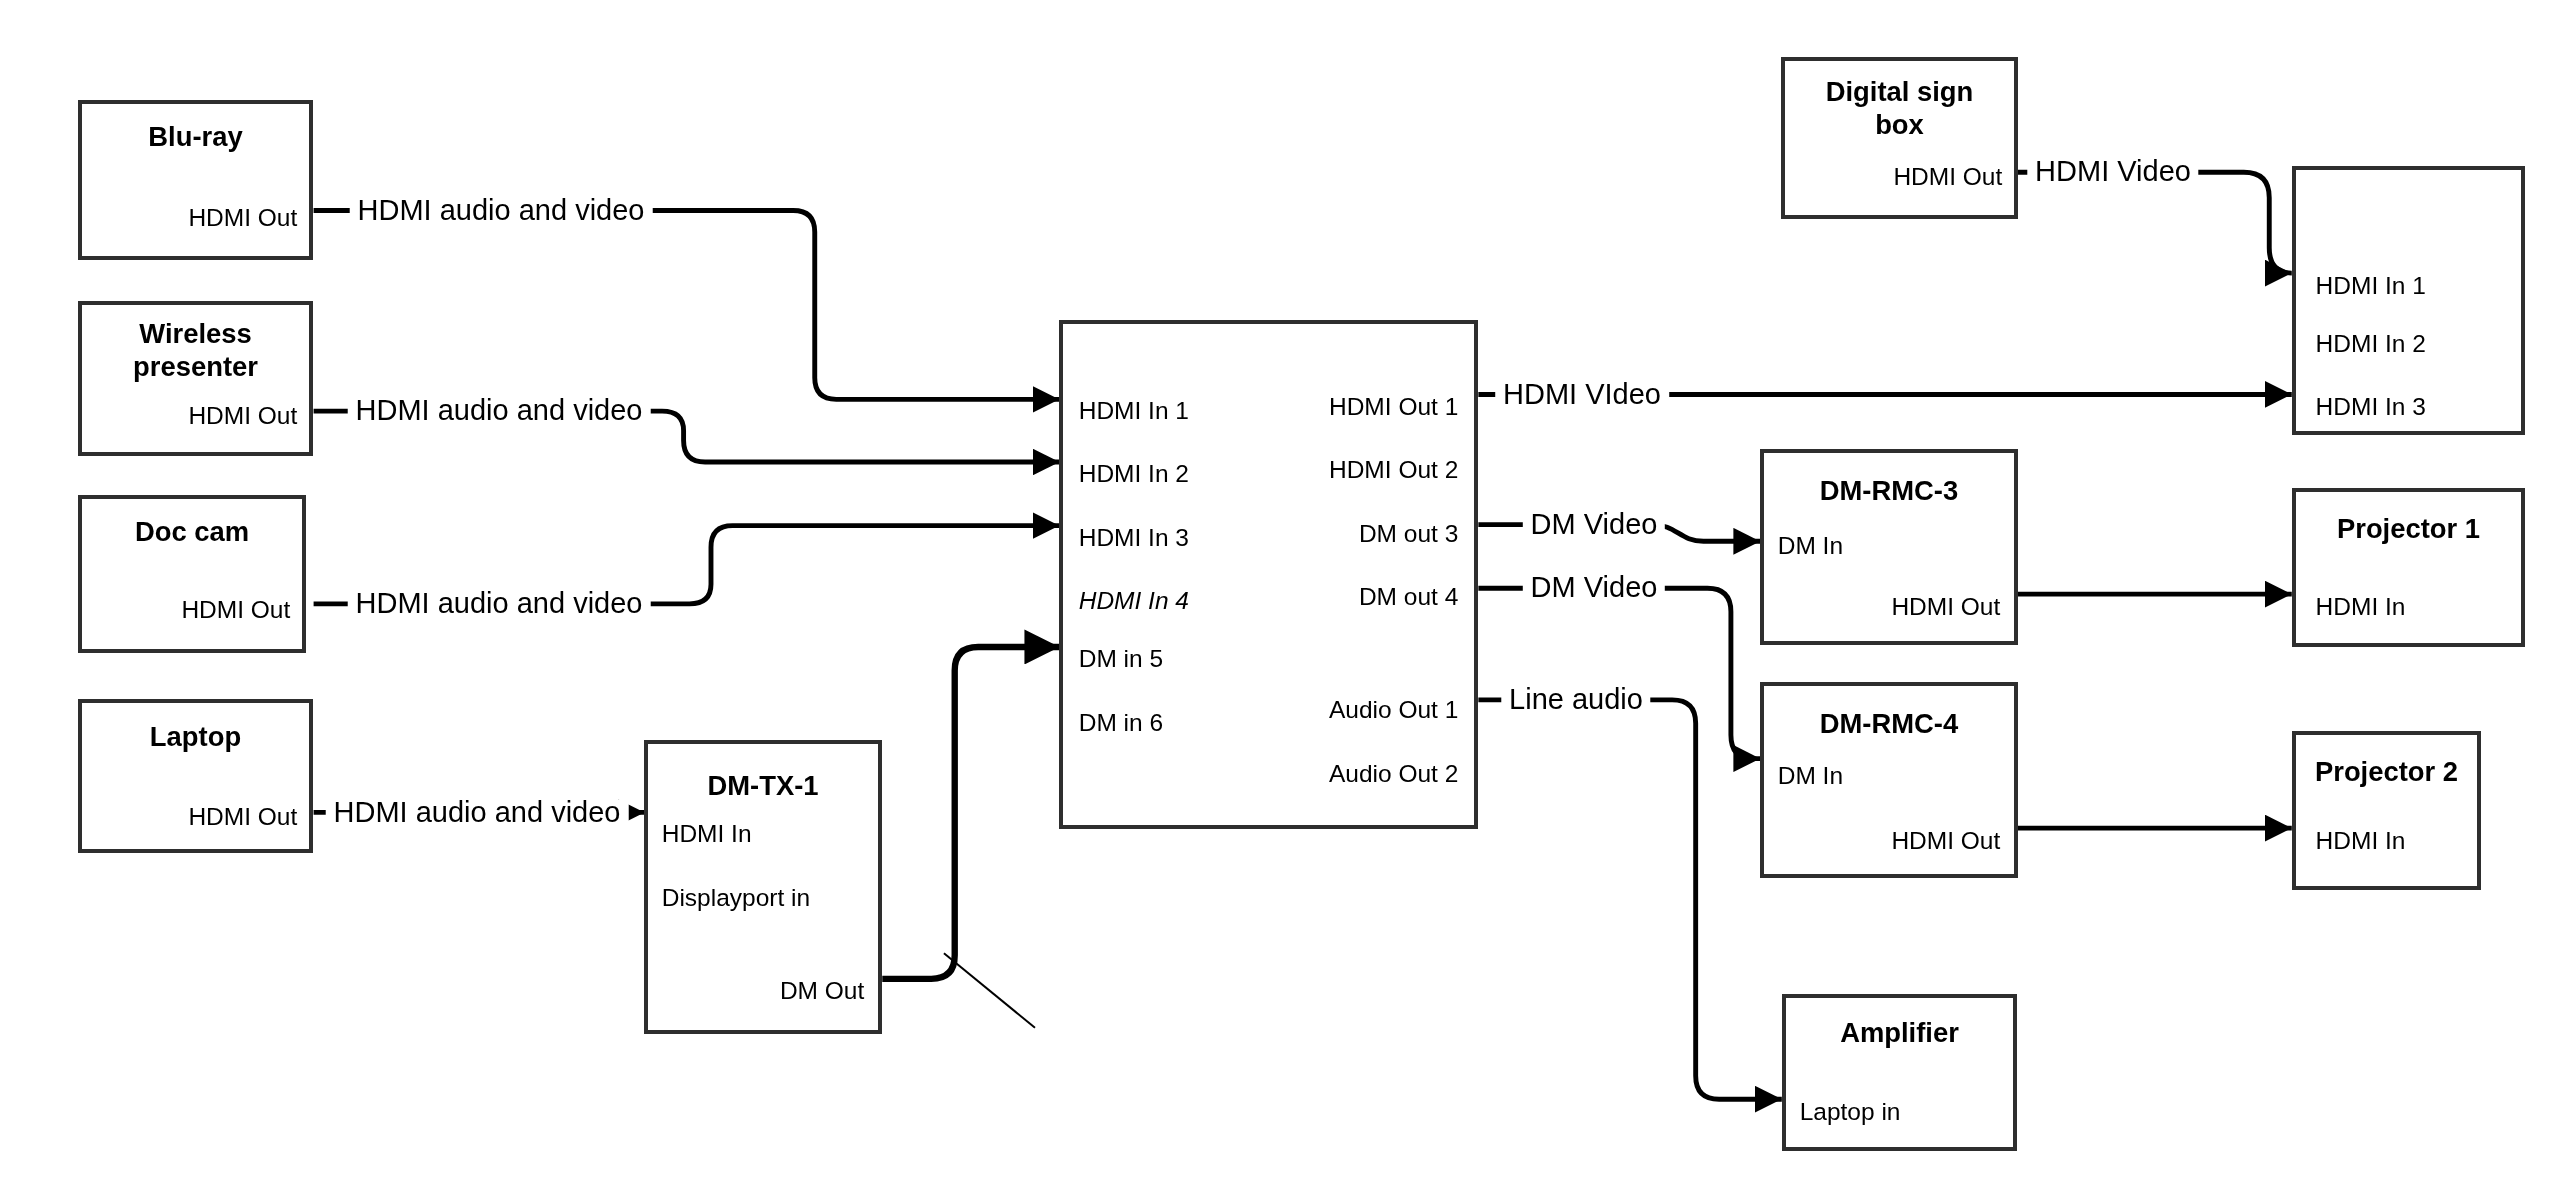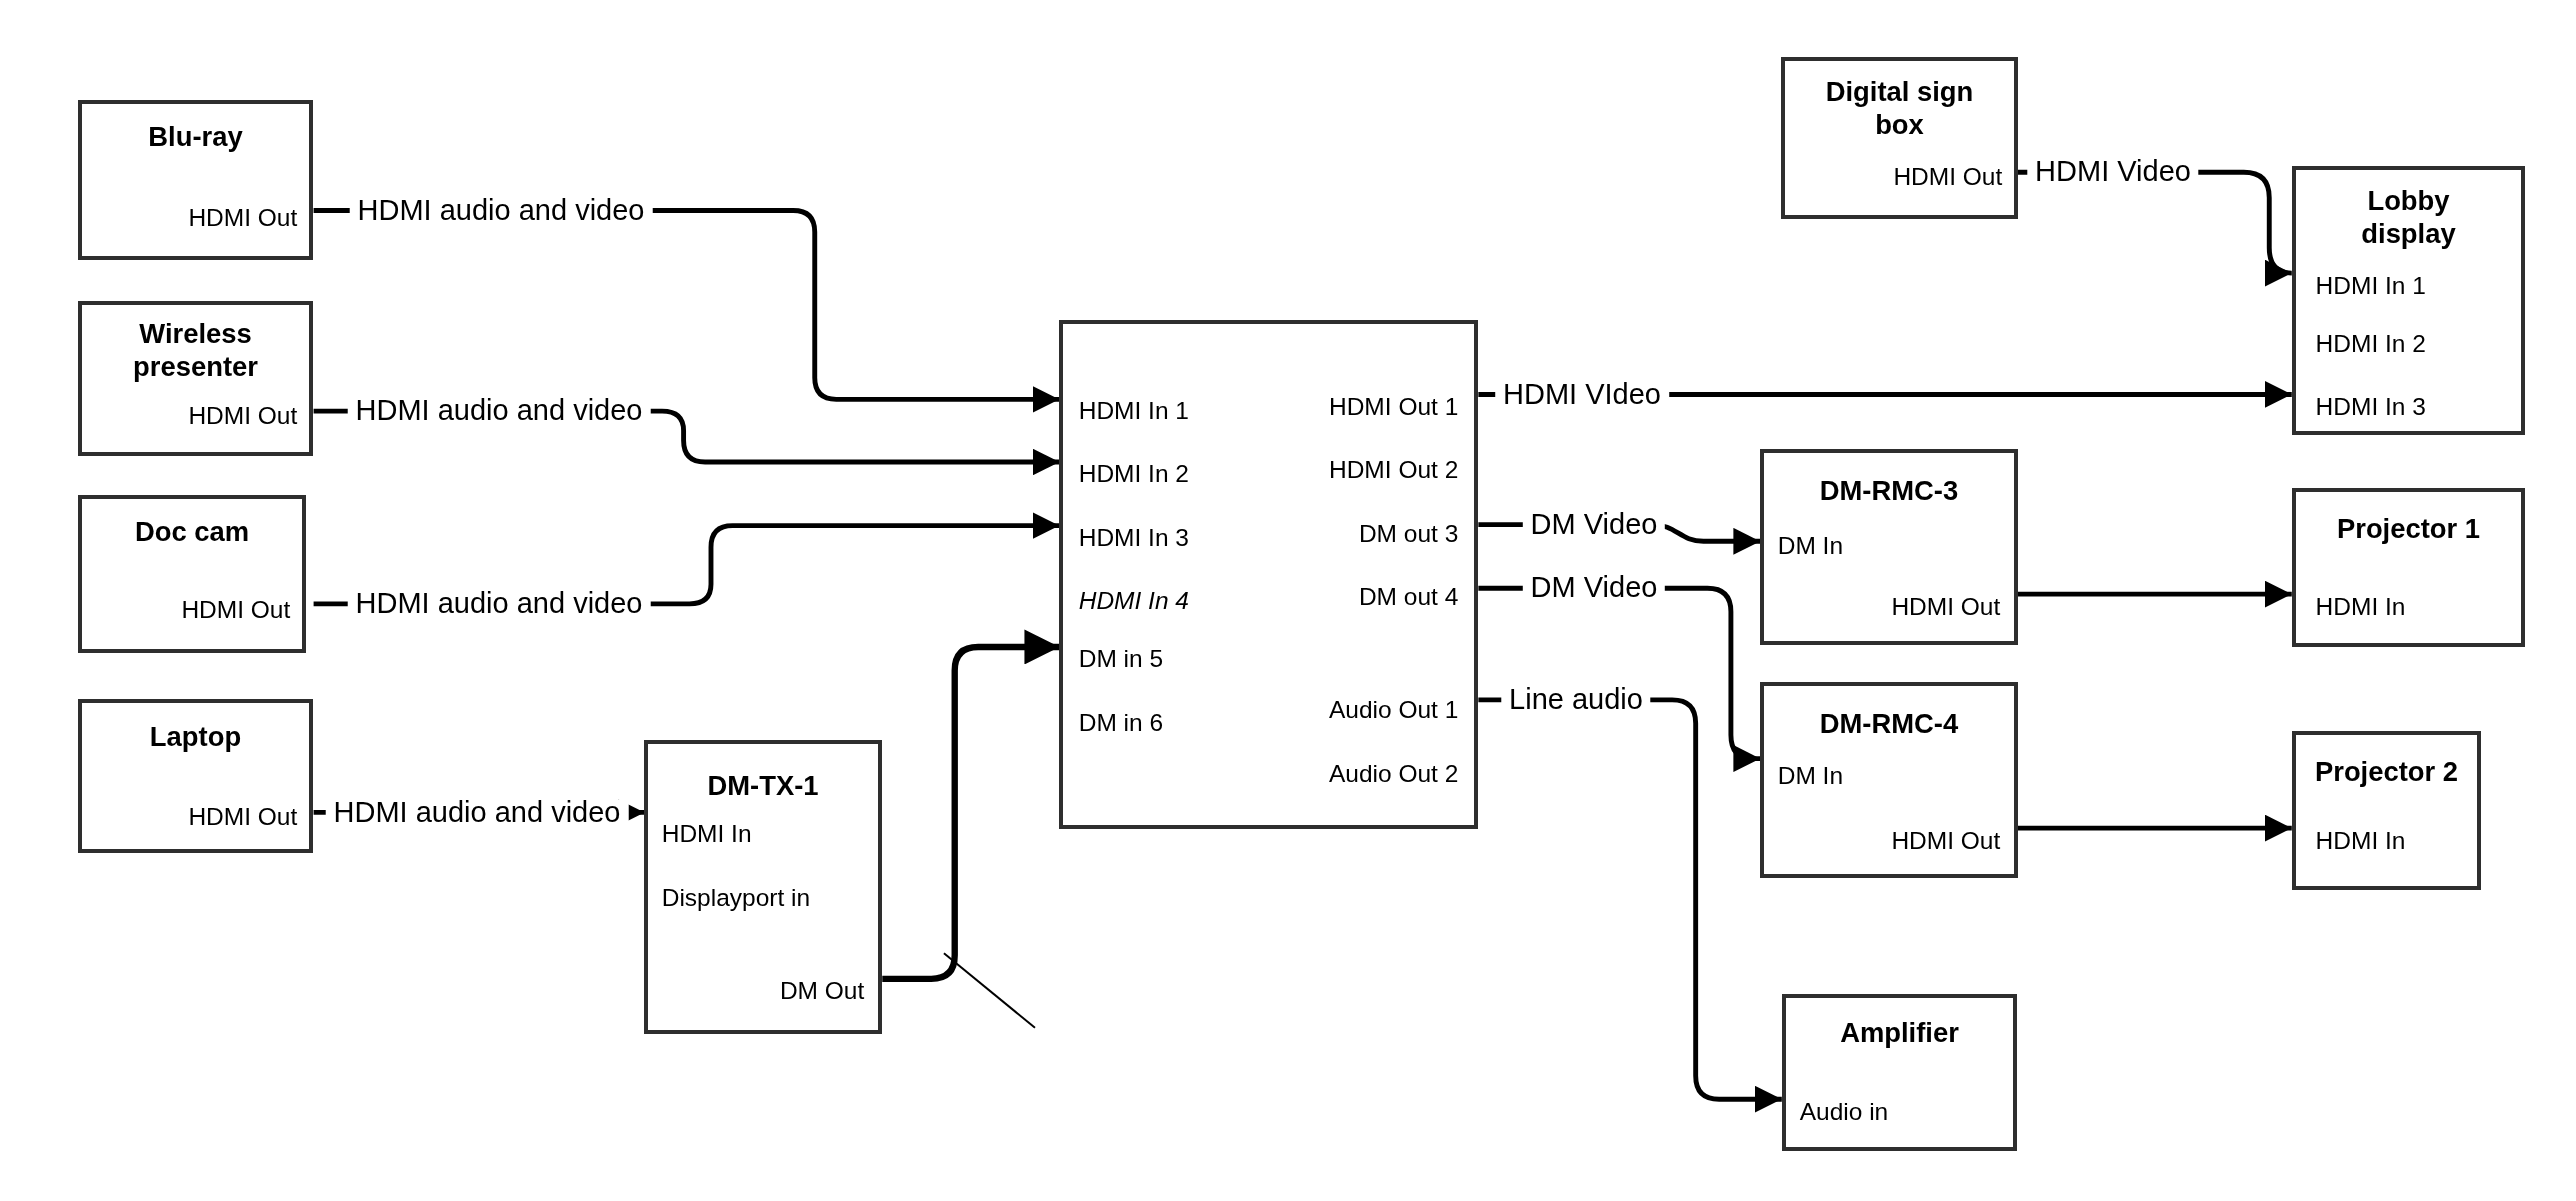--- a/index.html
+++ b/index.html
@@ -139,24 +139,20 @@
 
   <div class="box" style="left:1781px;top:49px;width:237px;height:162px;">
     <div class="title" style="top:13.7px;">
       <span class="tline">Digital sign</span>
       <span class="tline">box</span>
     </div>
     <span class="port" style="right:11.7px;top:101px;">HDMI Out</span>
   </div>
 
   <div class="box" style="left:2292px;top:158px;width:233px;height:269px;">
-    <div class="title" style="top:13.7px;">
-      <span class="tline">Lobby</span>
-      <span class="tline">display</span>
-    </div>
     <span class="port" style="left:19.6px;top:101px;">HDMI In 1</span>
     <span class="port" style="left:19.6px;top:159px;">HDMI In 2</span>
     <span class="port" style="left:19.6px;top:222px;">HDMI In 3</span>
   </div>
 
   <div class="box" style="left:1760px;top:441px;width:258px;height:196px;">
     <div class="title" style="top:20.6px;">DM-RMC-3</div>
     <span class="port" style="left:13.7px;top:78px;">DM In</span>
     <span class="port" style="right:13.7px;top:139px;">HDMI Out</span>
   </div>
@@ -172,18 +168,18 @@
     <span class="port" style="right:13.7px;top:140px;">HDMI Out</span>
   </div>
 
   <div class="box" style="left:2292px;top:723px;width:189px;height:159px;">
     <div class="title" style="top:19.6px;">Projector 2</div>
     <span class="port" style="left:19.6px;top:91px;">HDMI In</span>
   </div>
 
   <div class="box" style="left:1782px;top:986px;width:235px;height:157px;">
     <div class="title" style="top:17.6px;">Amplifier</div>
-    <span class="port" style="left:13.7px;top:99px;">Audio in</span>
+    <span class="port" style="left:13.7px;top:99px;">Laptop in</span>
   </div>
 
 
 </div>
 
 
 </body></html>

